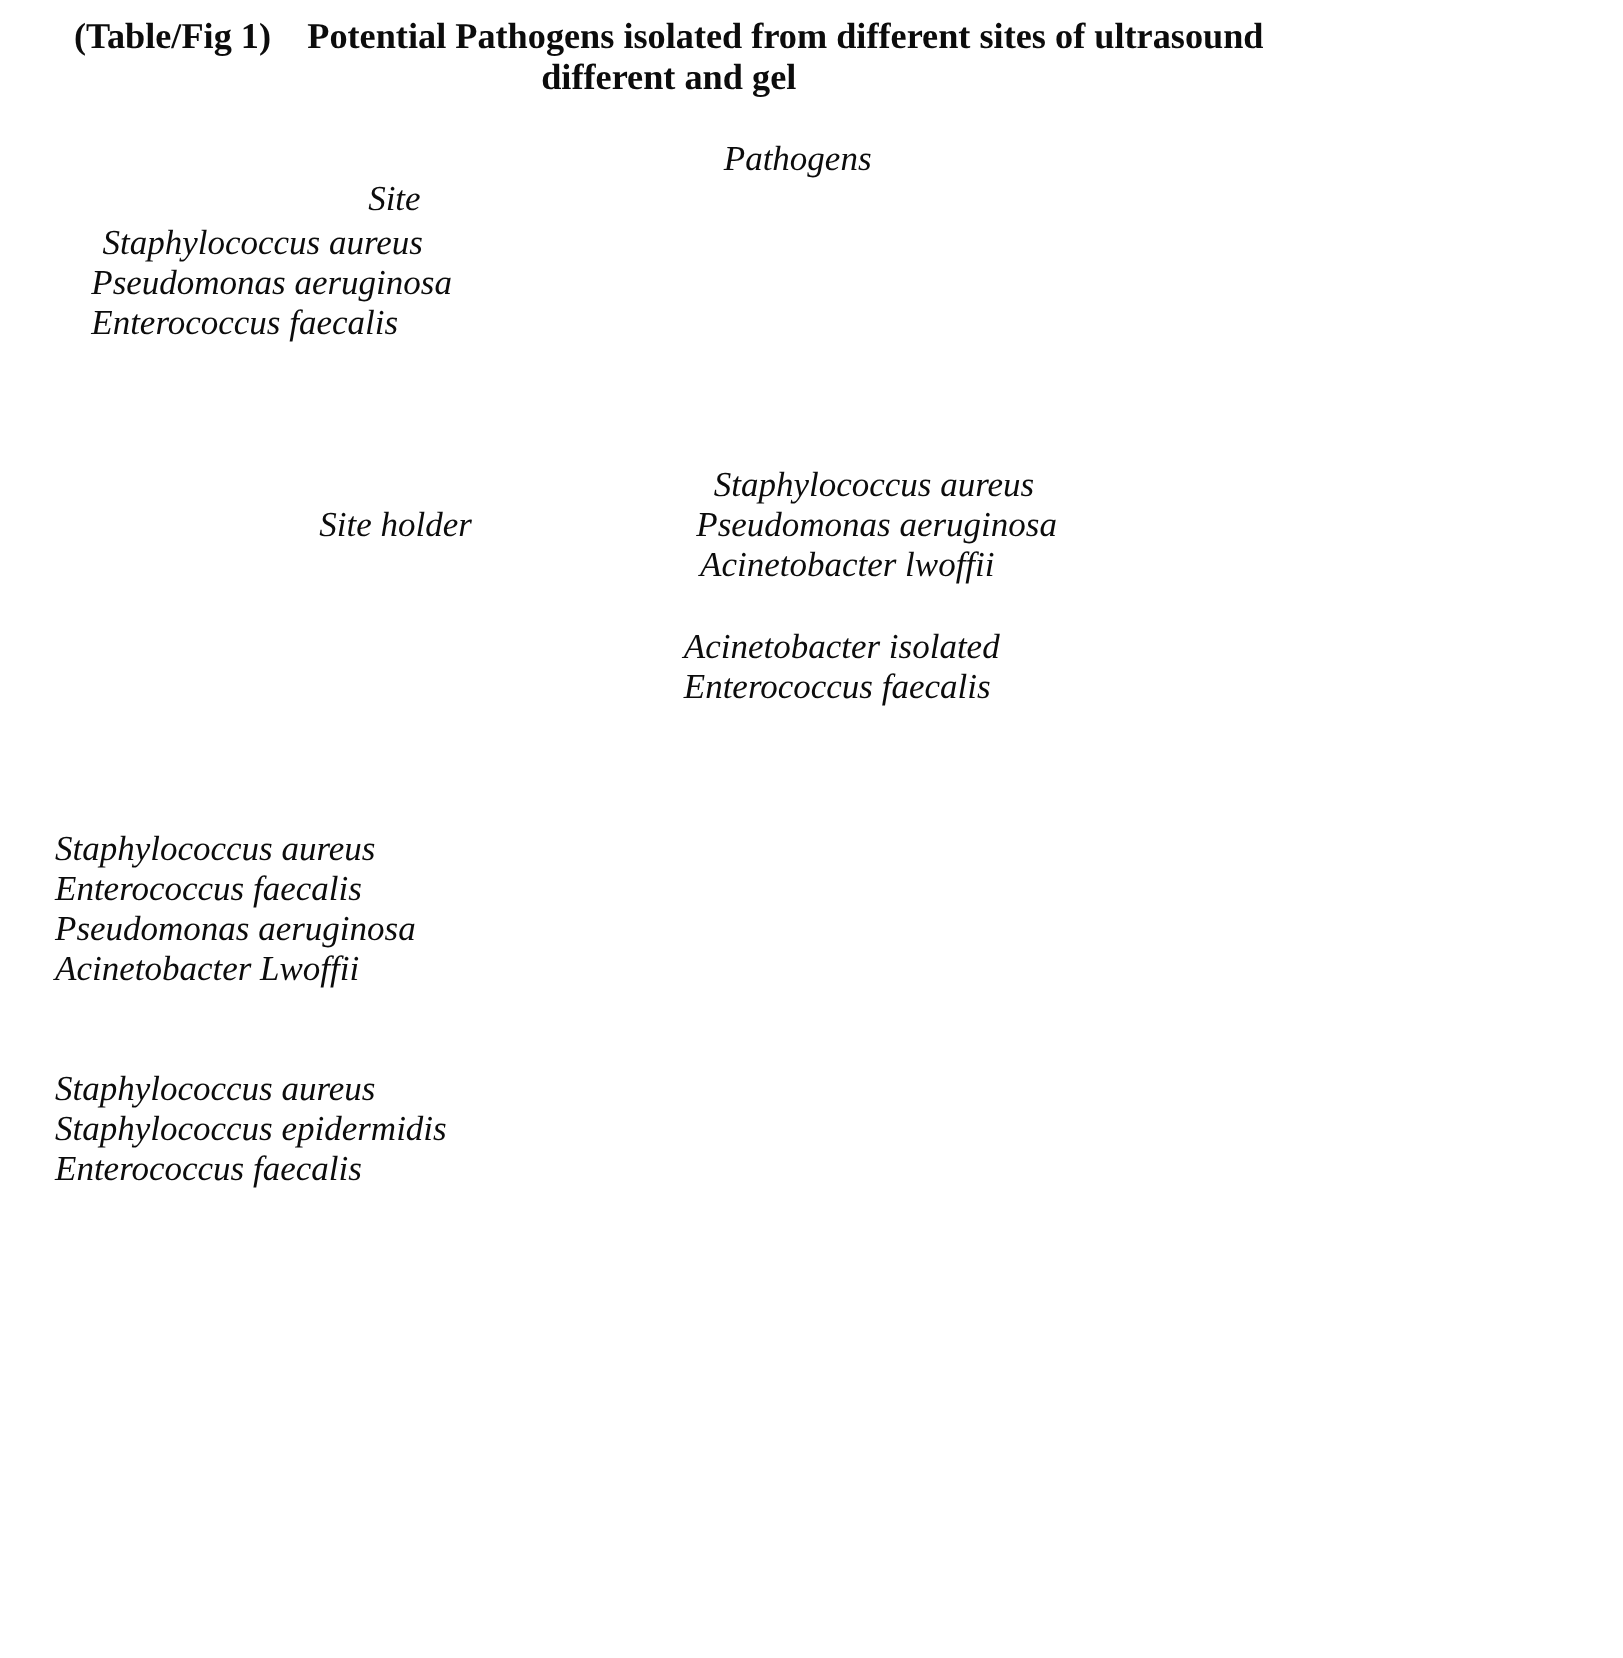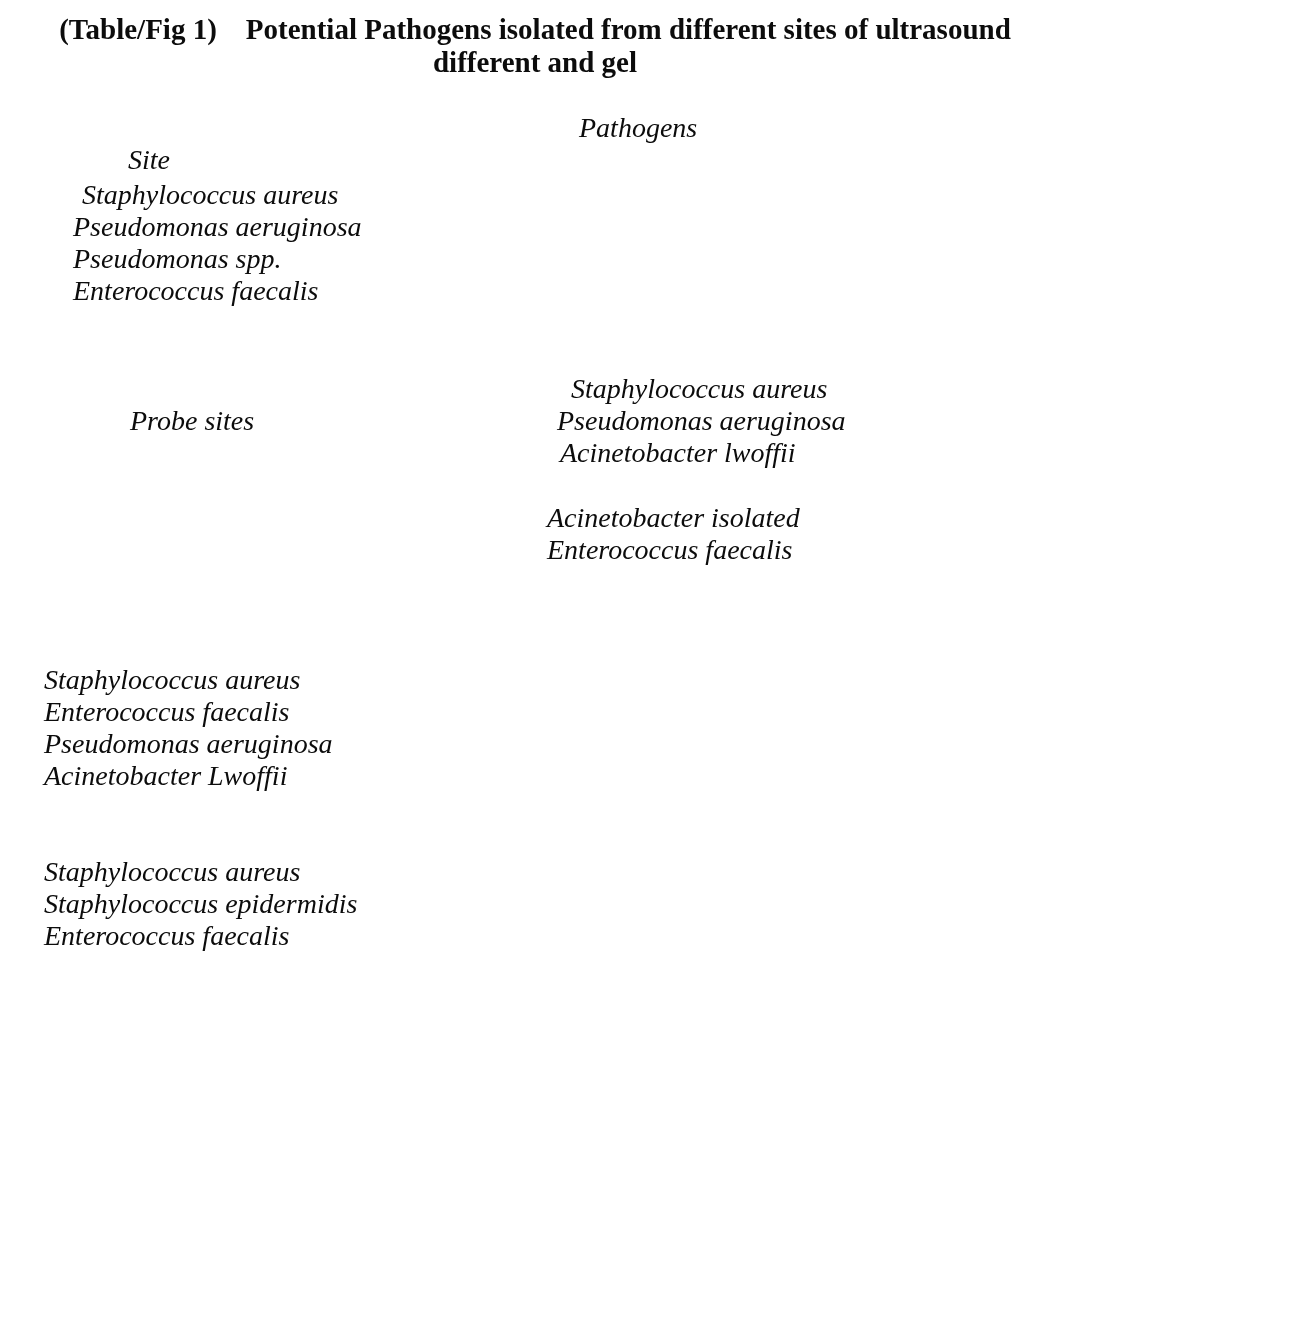--- a/index.html
+++ b/index.html
@@ -31,20 +31,21 @@
     font-style:italic;
     font-size:28px;
     line-height:32px;
   }
   .cell-site{
     flex:0 0 503px;
     width:503px;
     box-sizing:border-box;
     padding-left:72px;
     white-space:pre;
+    text-align:center;
   }
   .cell-path{ flex:1; }
   .pline{ white-space:pre; min-height:32px;margin-left:44px; }
   .row-header{ top:112px; }
   .row-probe{ top:179px; }
   .row-holder{ top:373px; }
   .row-keyboard{ top:664px; }
   .row-gel{ top:856px; }
   .gap-above{ margin-top:33px; }
   .pl10{ padding-left:10px; }
@@ -72,28 +73,27 @@
     </div>
     <div class="cell-path">
       <span class="pline pl32">Pathogens</span>
     </div>
   </div>
 
   <div class="row row-probe">
     <div class="cell-path">
       <div class="pline pl38">Staphylococcus aureus</div>
       <div class="pline pl29">Pseudomonas aeruginosa</div>
-      <div class="pline pl29">Pseudomonas spp.</div>
       <div class="pline pl29">Enterococcus faecalis</div>
     </div>
   </div>
 
   <div class="row row-holder">
     <div class="cell-site">
-      <span class="pl16">Probe sites</span>
+      <span class="pl16">Site holder</span>
     </div>
     <div class="cell-path">
       <div class="pline pl24">Staphylococcus aureus</div>
       <div class="pline pl10">Pseudomonas aeruginosa</div>
       <div class="pline pl13">Acinetobacter lwoffii</div>
       <div class="pline gap-above">Acinetobacter isolated</div>
       <div class="pline">Enterococcus faecalis</div>
     </div>
   </div>
 

